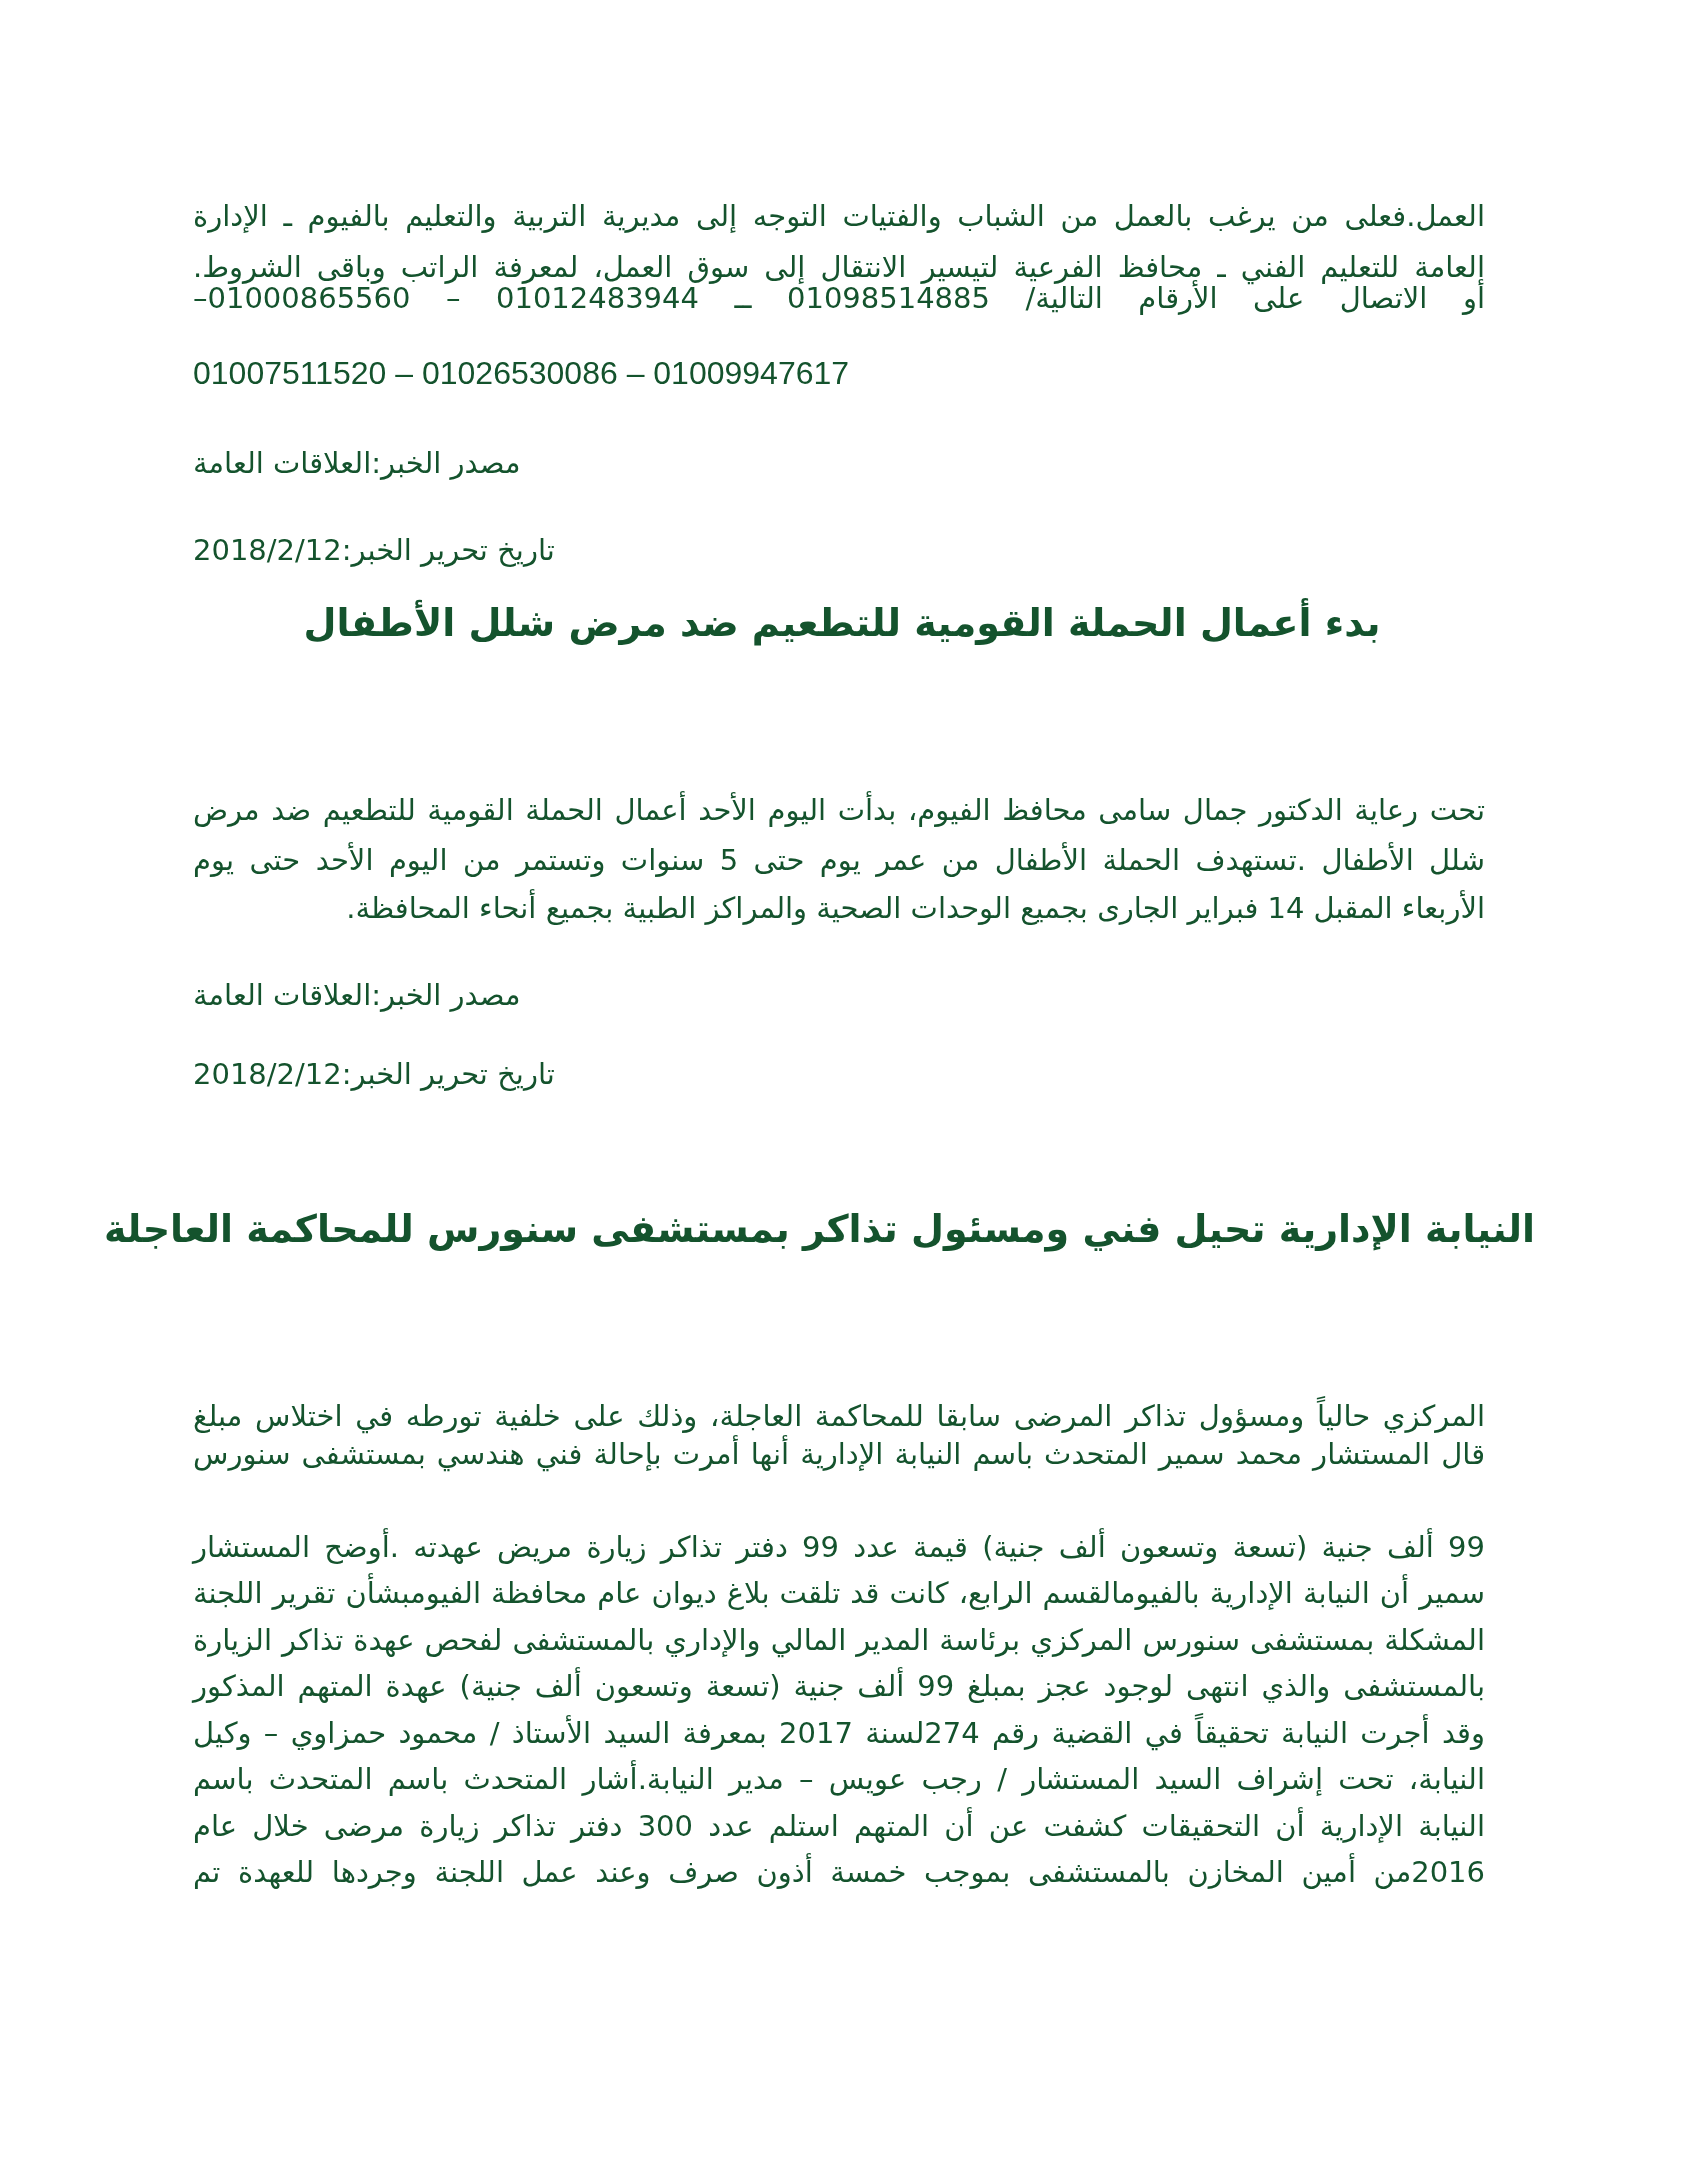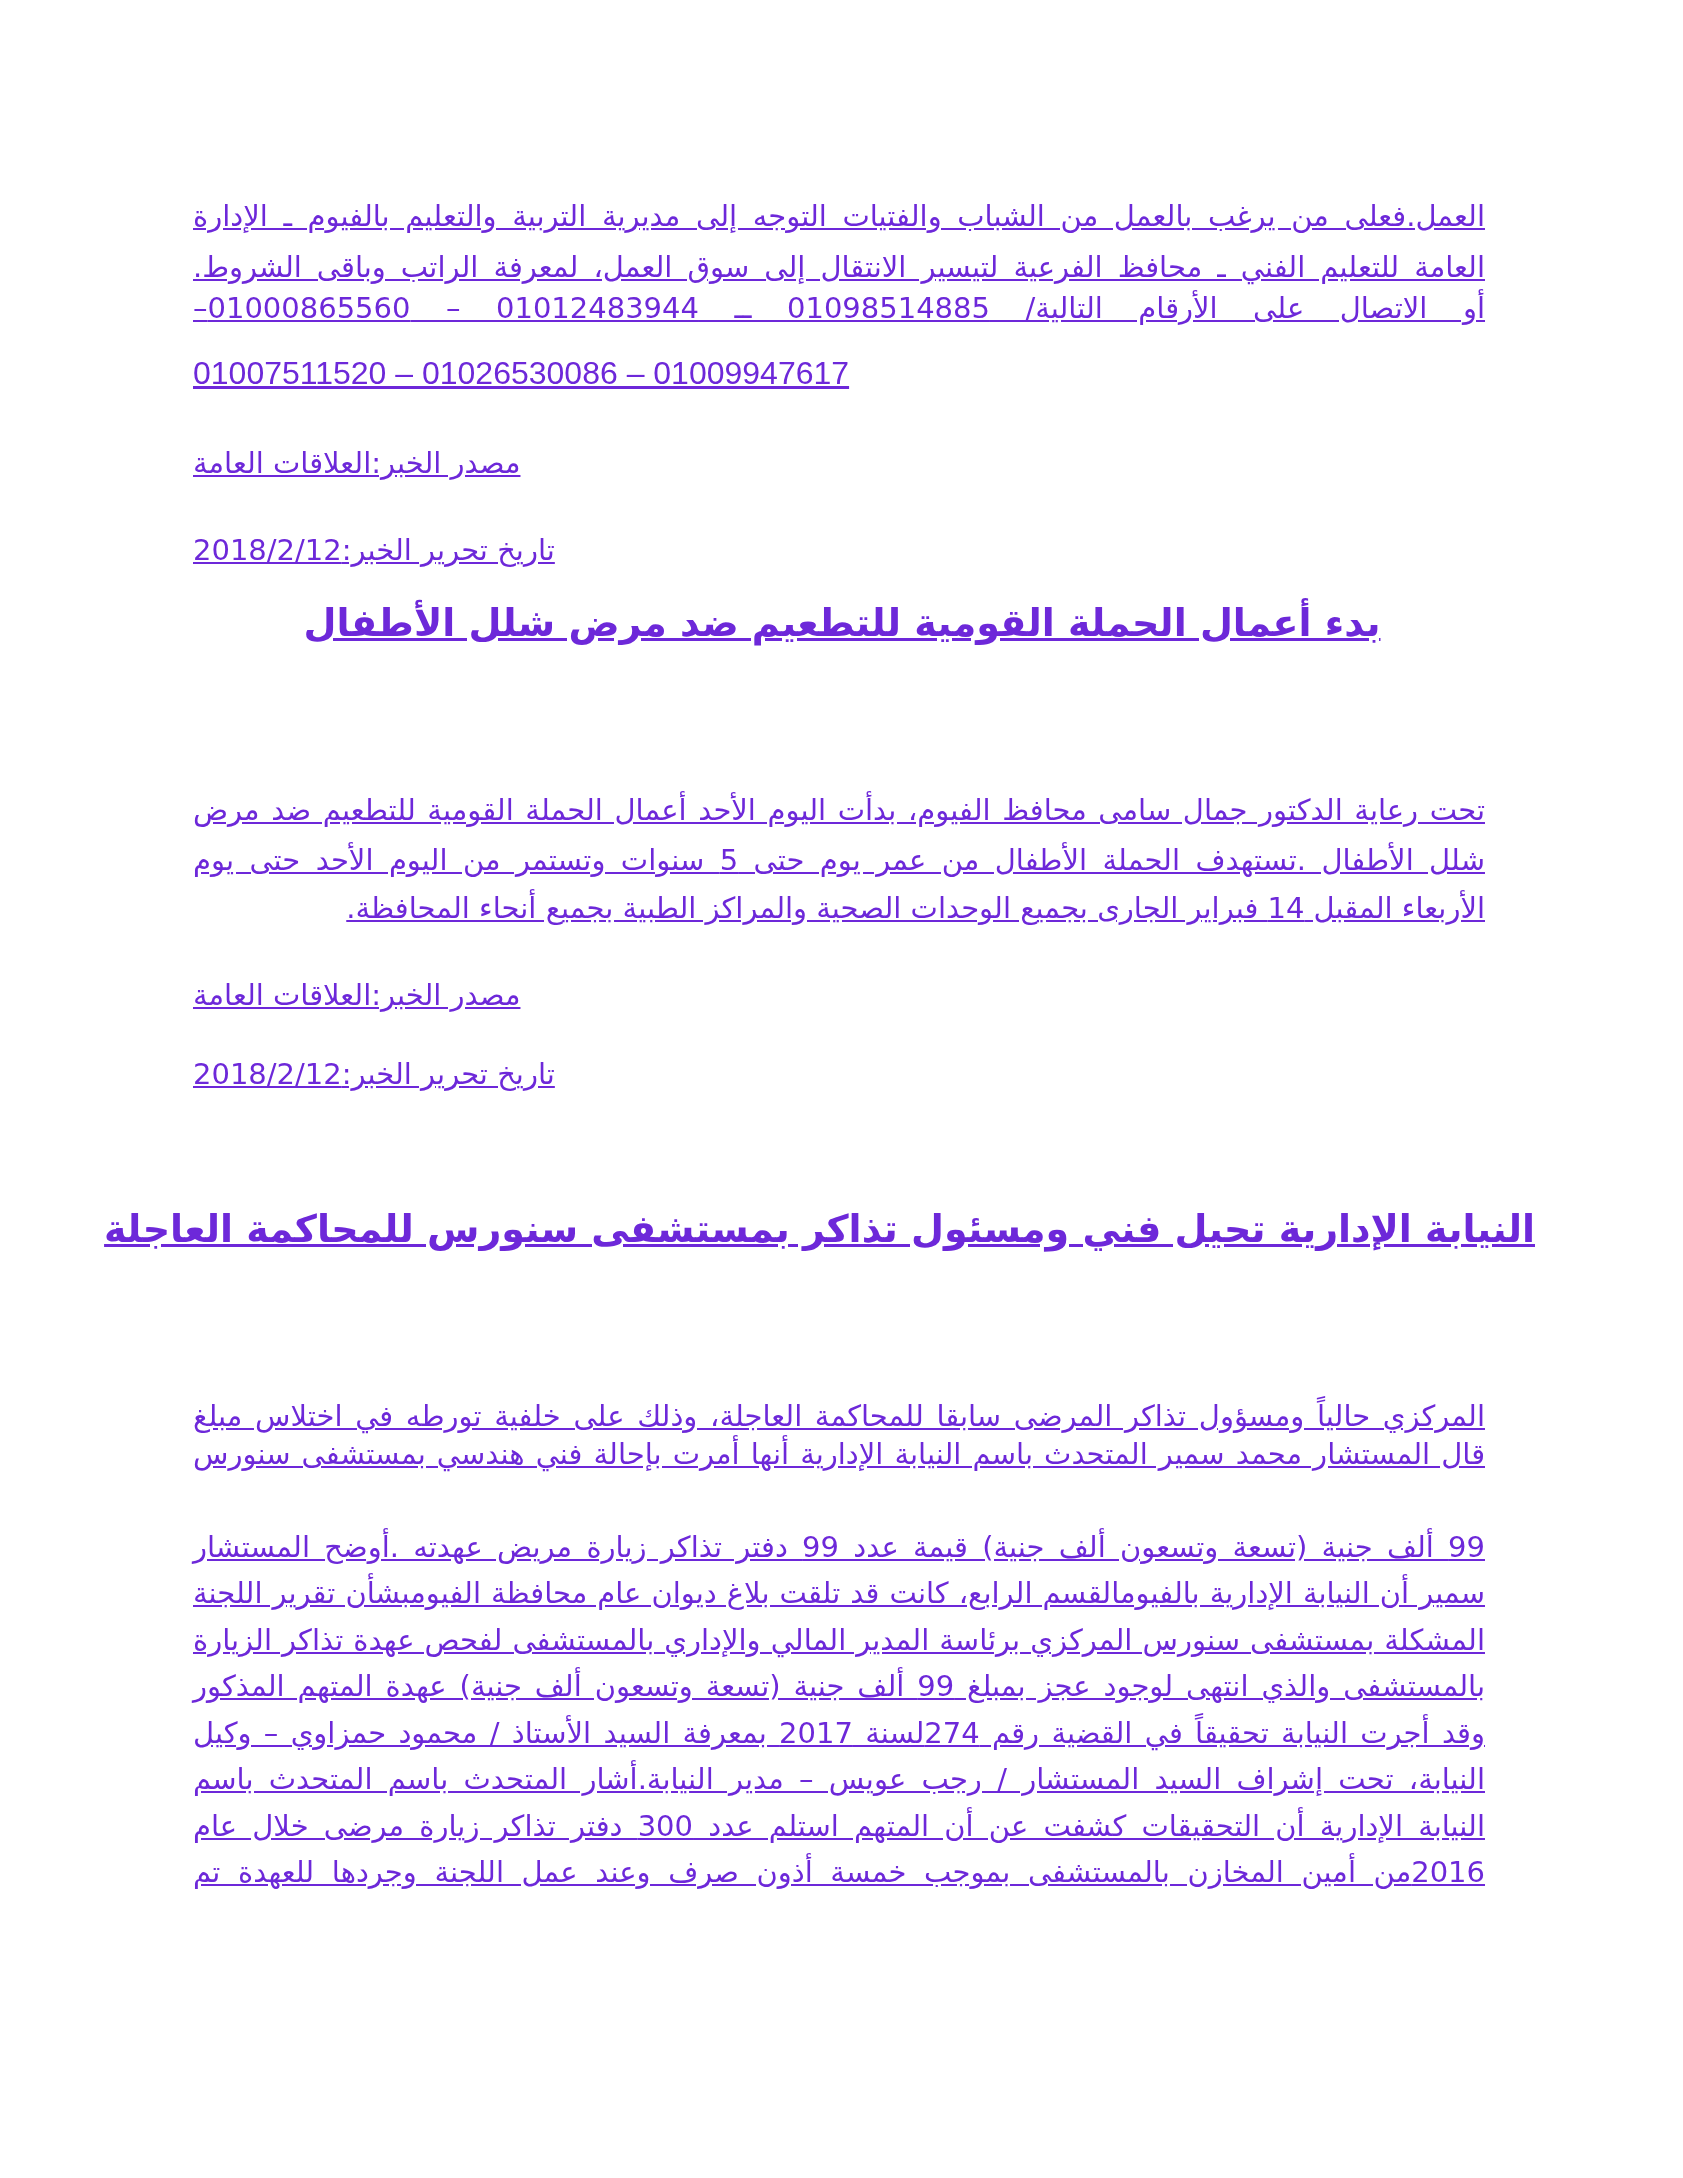--- a/index.html
+++ b/index.html
@@ -6,42 +6,41 @@
   body { width: 1683px; height: 2178px; position: relative; overflow: hidden; }
   .page { position: absolute; left: 0; top: 0; width: 1683px; height: 2178px; background: #ffffff; }
   .line {
     position: absolute;
     direction: rtl;
     unicode-bidi: plaintext;
     font-family: "DejaVu Sans", "Liberation Sans", sans-serif;
     font-size: 29px;
     line-height: 40px;
     height: 40px;
-    color: #6d28d9;
+    color: #14532d;
     white-space: nowrap;
     overflow: visible;
-    text-decoration: underline;
   }
   .body-line { left: 193px; width: 1292px; text-align: justify; text-align-last: justify; }
   .body-line.last { text-align-last: right; text-align: center; }
   .meta-line { left: 193px; width: 1292px; text-align: left; }
   .heading-line {
     left: 149px; width: 1386px; text-align: center;
     font-weight: bold; font-size: 38px; line-height: 51px; height: 51px;
   }
   .num { font-family: "Liberation Sans", "DejaVu Sans", sans-serif; }
 </style>
 </head>
 <body>
 
 <div class="page">
 
   <div class="line body-line" style="top:196px">العمل.فعلى من يرغب بالعمل من الشباب والفتيات التوجه إلى مديرية التربية والتعليم بالفيوم ـ الإدارة</div>
   <div class="line body-line" style="top:247px">العامة للتعليم الفني ـ محافظ الفرعية لتيسير الانتقال إلى سوق العمل، لمعرفة الراتب وباقى الشروط.</div>
-  <div class="line body-line" style="top:288px">أو الاتصال على الأرقام التالية/ 01098514885 ــ 01012483944 – 01000865560–</div>
+  <div class="line body-line" style="top:278px">أو الاتصال على الأرقام التالية/ 01098514885 ــ 01012483944 – 01000865560–</div>
   <div class="line meta-line num" style="top:353px; font-size:32px;">01007511520 – 01026530086 – 01009947617</div>
 
   <div class="line meta-line" style="top:443px">مصدر الخبر:العلاقات العامة</div>
   <div class="line meta-line" style="top:530px">تاريخ تحرير الخبر:2018/2/12</div>
 
   <div class="line body-line" style="top:790px">تحت رعاية الدكتور جمال سامى محافظ الفيوم، بدأت اليوم الأحد أعمال الحملة القومية للتطعيم ضد مرض</div>
 
   <div class="line heading-line" style="top:598px">بدء أعمال الحملة القومية للتطعيم ضد مرض شلل الأطفال</div>
   <div class="line body-line" style="top:840px">شلل الأطفال .تستهدف الحملة الأطفال من عمر يوم حتى 5 سنوات وتستمر من اليوم الأحد حتى يوم</div>
   <div class="line body-line last" style="top:888px">الأربعاء المقبل 14 فبراير الجارى بجميع الوحدات الصحية والمراكز الطبية بجميع أنحاء المحافظة.</div>

